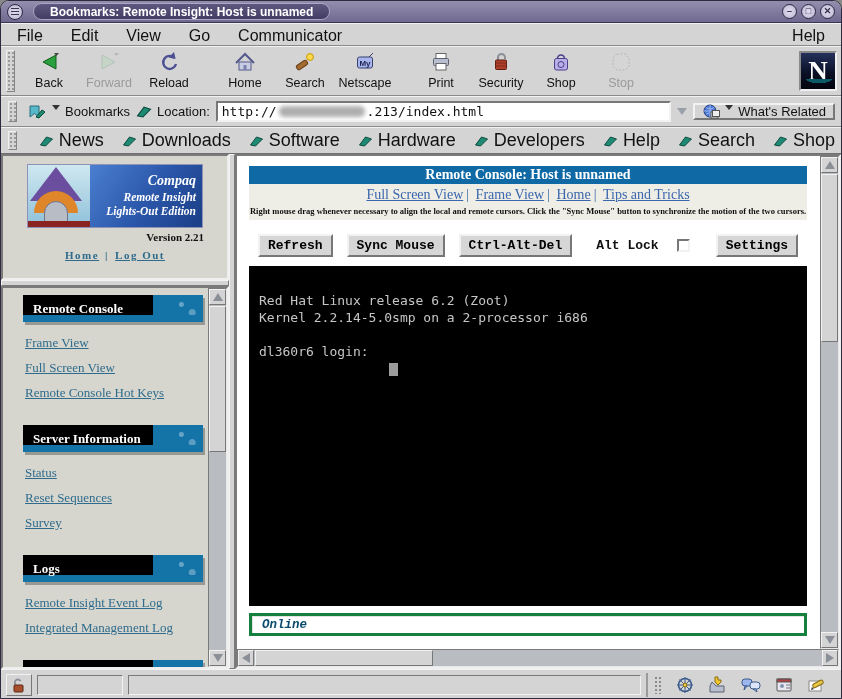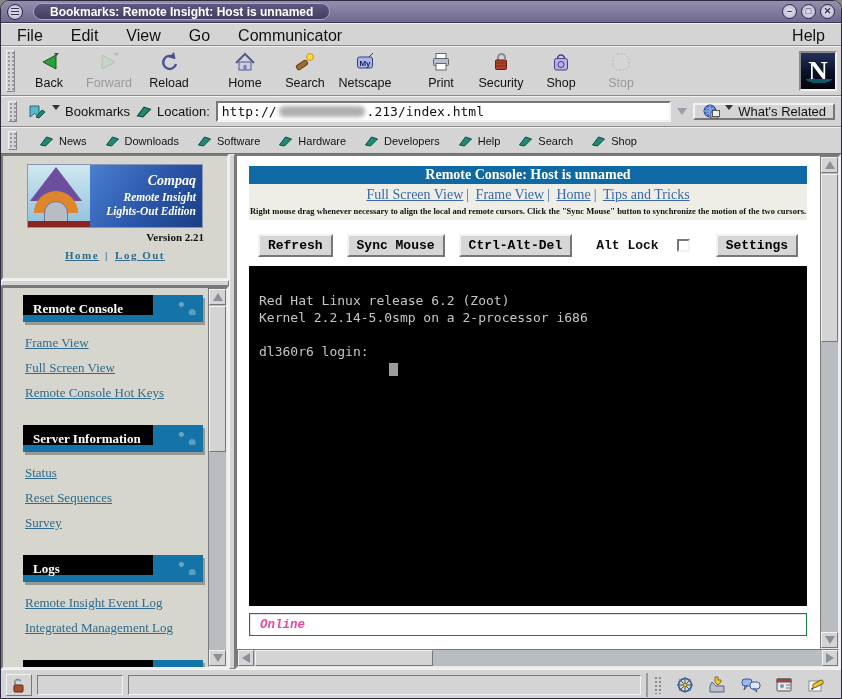--- a/index.html
+++ b/index.html
@@ -62,21 +62,21 @@
     font-size:13px;overflow:hidden;cursor:text;}
   .redacted{display:inline-block;width:86px;height:11px;border-radius:5px;background:#aeaeae;
     filter:blur(2px);margin:0 2px;}
   .url-drop{width:0;height:0;border-left:5px solid transparent;border-right:5px solid transparent;
     border-top:7px solid #9aa0aa;cursor:pointer;}
   .wr-btn{display:flex;align-items:center;gap:5px;height:17px;padding:0 7px;cursor:pointer;
     border:2px solid;border-color:#F2F2F2 #777 #777 #F2F2F2;background:#D4D4D4;white-space:nowrap;}
 
   
   .personalbar{height:27px;display:flex;align-items:center;padding:1px 6px;gap:18px;
-    border-top:1px solid #F2F2F2;border-bottom:1px solid #707070;font-size:11px;}
+    border-top:1px solid #F2F2F2;border-bottom:1px solid #707070;font-size:18px;}
   .pitem{display:flex;align-items:center;gap:5px;cursor:pointer;white-space:nowrap;}
 
   
   .content{height:515px;display:flex;background:#D4D4D4;}
   .leftcol{width:228px;display:flex;flex-direction:column;}
   .logo-frame{height:126px;background:#D6D6CE;border:2px solid;border-color:#7a7a7a #EFEFEF #EFEFEF #7a7a7a;
     padding-top:9px;}
   .hdivider{height:6px;background:#D4D4D4;border:1px solid;border-color:#F2F2F2 #7a7a7a #7a7a7a #F2F2F2;}
   .vdivider{width:6px;background:#D4D4D4;border:1px solid;border-color:#F2F2F2 #7a7a7a #7a7a7a #F2F2F2;}
 
@@ -147,23 +147,23 @@
   .btn-row{margin-top:14px;display:flex;align-items:center;justify-content:center;gap:14px;
     font-family:"Liberation Mono",monospace;}
   .cbtn{font:bold 13px "Liberation Mono",monospace;background:#D6D6D6;
     border:2px solid;border-color:#F2F2F2 #777 #777 #F2F2F2;padding:2px 8px;cursor:pointer;white-space:nowrap;}
   .altlock{font:bold 13px "Liberation Mono",monospace;margin-left:10px;white-space:nowrap;}
   .checkbox{width:13px;height:13px;background:#fff;border:2px solid;border-color:#777 #F2F2F2 #F2F2F2 #777;
     margin:0 12px 0 4px;cursor:pointer;}
   .console{margin-top:9px;height:340px;background:#000;color:#C6C6C6;
     font:13px "DejaVu Sans Mono",monospace;line-height:17px;padding:26px 10px 0 10px;overflow:hidden;}
   .cursor{display:inline-block;width:9px;height:13px;background:#9C9C9C;margin-left:130px;vertical-align:middle;}
-  .status-box{margin-top:7px;height:23px;background:#fff;border:1px solid #15803d;
+  .status-box{margin-top:7px;height:23px;background:#fff;border:3px solid #15803d;
     box-shadow:inset 1px 1px 0 #e2e2e2;display:flex;align-items:center;padding-left:10px;
-    font:bold italic 12.5px "Liberation Mono",monospace;color:#ec4899;}
+    font:bold italic 12.5px "Liberation Mono",monospace;color:#0c4a6e;}
 
   
   .statusbar{height:31px;display:flex;align-items:center;gap:5px;padding:0 5px;
     border-top:1px solid #F2F2F2;}
   .lockbox{width:26px;height:22px;border:1px solid;border-color:#F2F2F2 #777 #777 #F2F2F2;
     display:flex;align-items:center;justify-content:center;cursor:pointer;background:#D4D4D4;}
   .seg{height:20px;border:1px solid;border-color:#7a7a7a #F2F2F2 #F2F2F2 #7a7a7a;background:#D4D4D4;}
   .seg1{width:86px;}
   .seg2{flex:1;}
   .compbar{width:190px;height:24px;display:flex;align-items:center;gap:13px;padding:0 6px;

